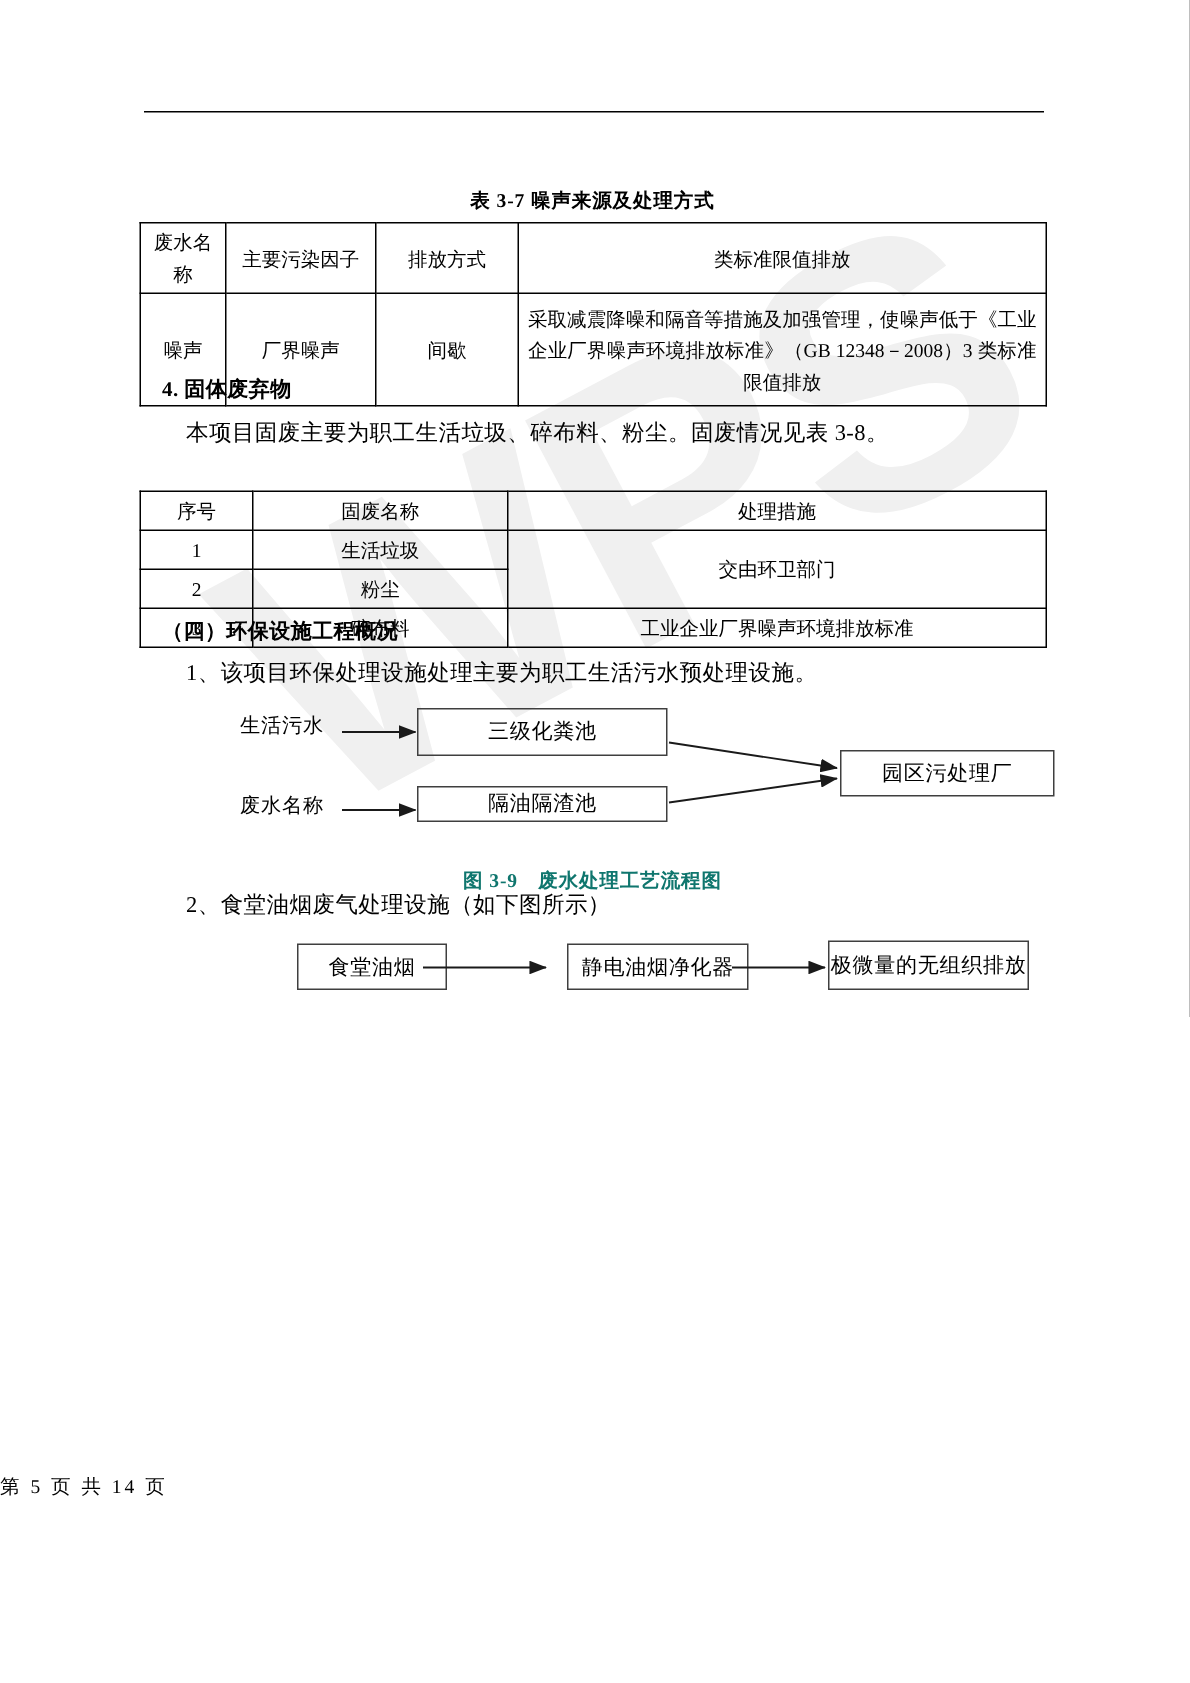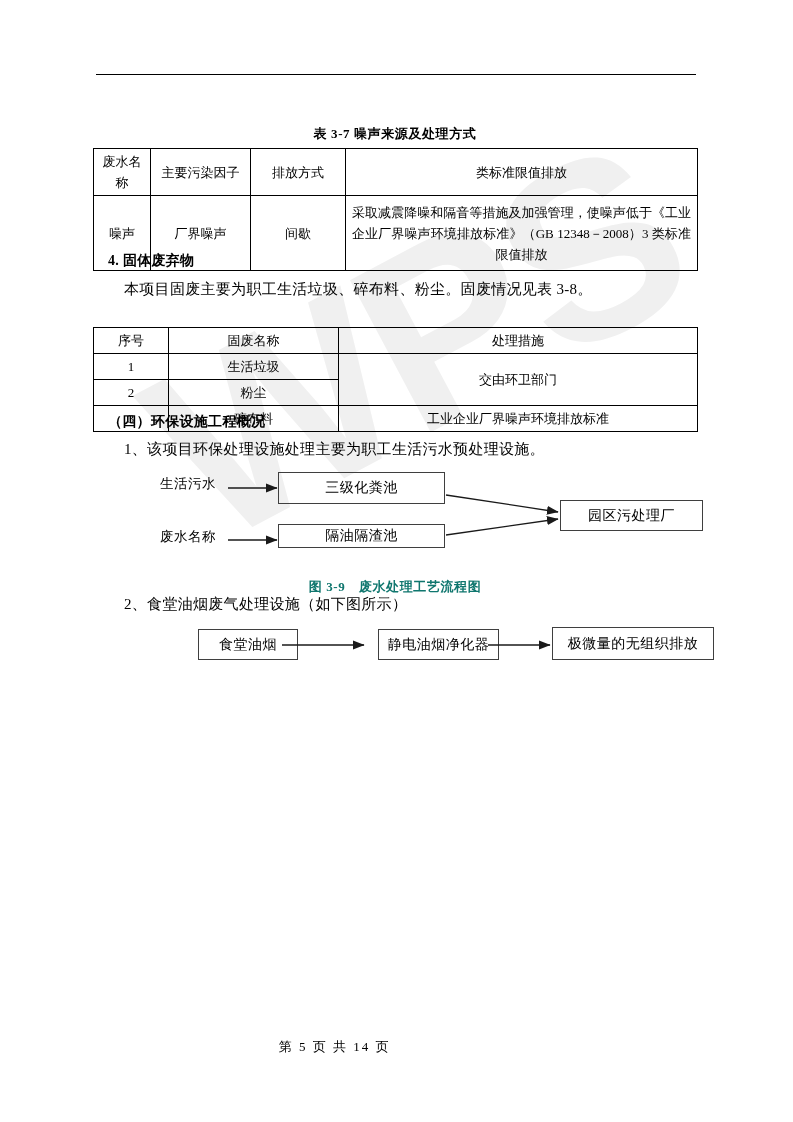--- a/index.html
+++ b/index.html
@@ -123,23 +123,22 @@
     position: absolute;
     font-size: 13.5px;
     letter-spacing: .5px;
     white-space: nowrap;
   }
   .fsvg { position: absolute; left: 0; top: 0; overflow: visible; }
 
   
   .footer {
     position: absolute;
-    left: 0; top: 1038px;
+    left: 0; top: 982px;
     width: 669px;
-    text-align: center;
     font-size: 13px;
     letter-spacing: 2px;
     z-index: 2;
   }
 </style>
 </head>
 <body>
 
 <div class="page">
 
@@ -233,21 +232,21 @@
     </svg>
   </div>
 
   <div class="cap cap-red" style="top:578px;">图 3-9　废水处理工艺流程图</div>
 
   <div class="body-text" style="left:124px; top:593px;">2、食堂油烟废气处理设施（如下图所示）</div>
 
   <div class="flow" style="left:0; top:0; width:793px; height:1122px;">
     <div class="fbox" style="left:198px; top:629px; width:100px; height:31px;">食堂油烟</div>
     <div class="fbox" style="left:378px; top:629px; width:121px; height:31px;">静电油烟净化器</div>
-    <div class="fbox" style="left:552px; top:627px; width:162px; height:33px;">极微量的无组织排放</div>
+    <div class="fbox" style="left:552px; top:627px; width:134px; height:33px;">极微量的无组织排放</div>
 
     <svg class="fsvg" width="793" height="1122">
       <line x1="282" y1="645" x2="364" y2="645" stroke="#1a1a1a" stroke-width="1.3" marker-end="url(#ah)"></line>
       <line x1="488" y1="645" x2="550" y2="645" stroke="#1a1a1a" stroke-width="1.3" marker-end="url(#ah)"></line>
     </svg>
   </div>
 
   <div class="footer">第 5 页 共 14 页</div>
 
 </div>

